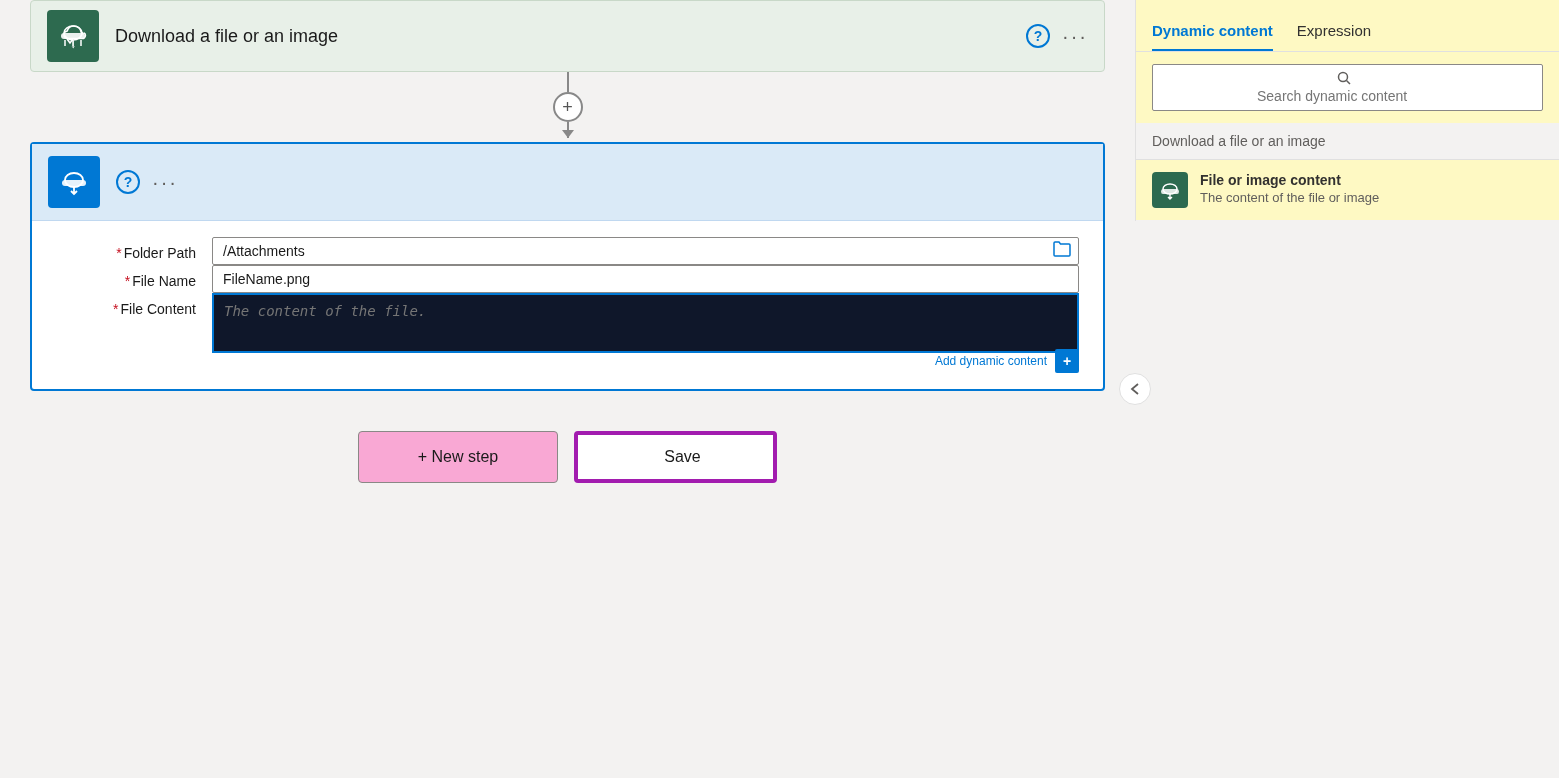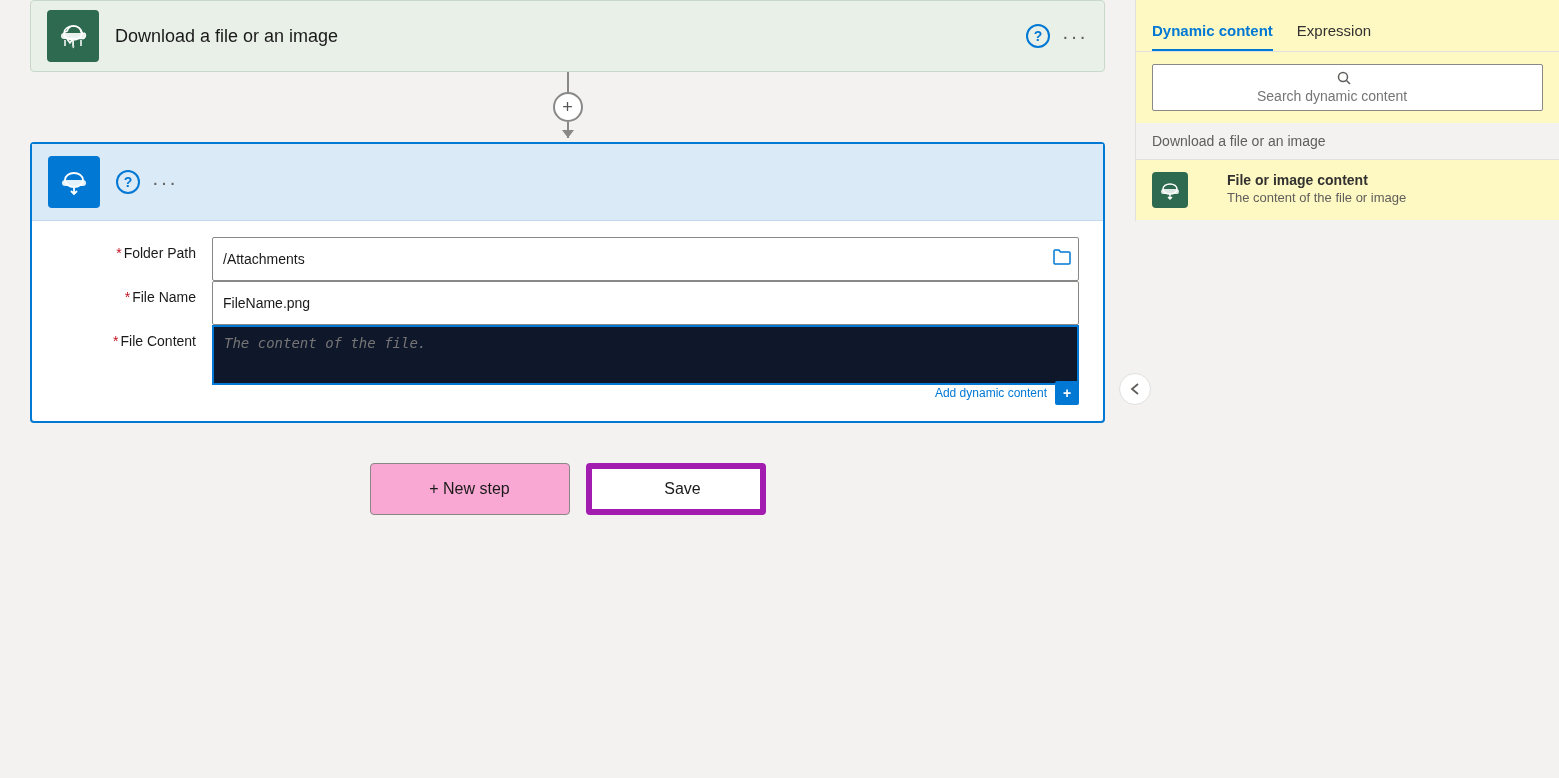--- a/index.html
+++ b/index.html
@@ -176,21 +176,21 @@
       margin-right: 2px;
     }
 
     .form-input-wrapper {
       flex: 1;
       position: relative;
     }
 
     .form-input {
       width: 100%;
-      height: 44px;
+      height: 28px;
       border: 1px solid #8a8886;
       border-radius: 2px;
       padding: 6px 40px 6px 10px;
       font-size: 14px;
       color: #1a1a1a;
       background: white;
       outline: none;
     }
 
     .folder-icon-btn {
@@ -261,23 +261,23 @@
       height: 52px;
       border: 1px solid #8a8886;
       background: #f9a8d4;
       border-radius: 4px;
       font-size: 16px;
       color: #1a1a1a;
       cursor: pointer;
     }
 
     .btn-save {
-      width: 180px;
+      width: 203px;
       height: 52px;
-      border: 6px solid #a21caf;
+      border: 4px solid #a21caf;
       background: white;
       border-radius: 4px;
       font-size: 16px;
       color: #1a1a1a;
       cursor: pointer;
       padding-left: 14px;
     }
 
     
     .right-panel {
@@ -388,21 +388,20 @@
       display: flex;
       align-items: center;
       justify-content: center;
       flex-shrink: 0;
     }
 
     .content-item-text {
       display: flex;
       flex-direction: column;
       gap: 2px;
-      margin-left: 27px;
     }
 
     .content-item-title {
       font-size: 14px;
       font-weight: 600;
       color: #323130;
     }
 
     .content-item-desc {
       font-size: 13px;

